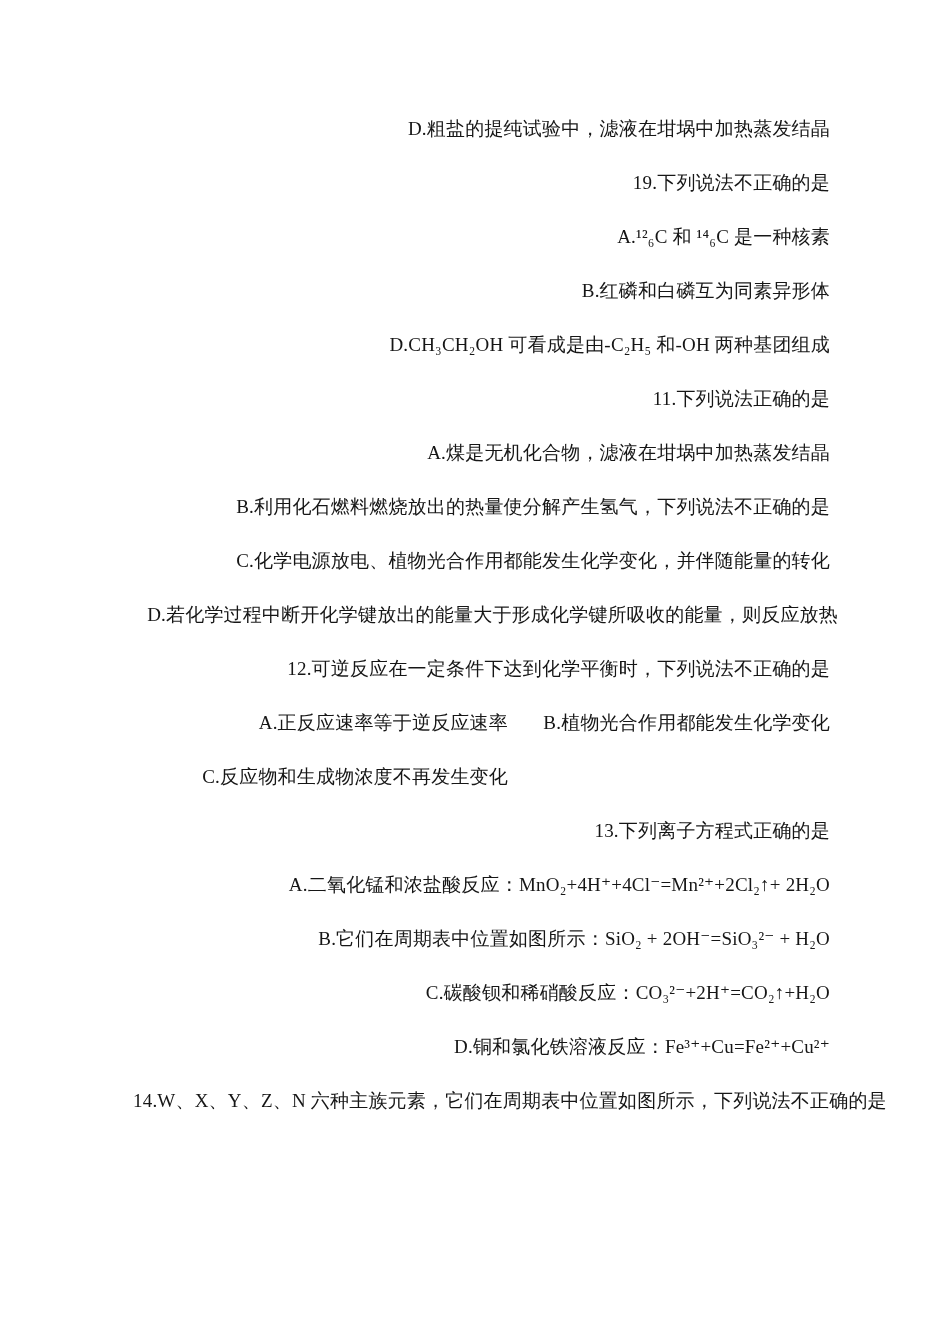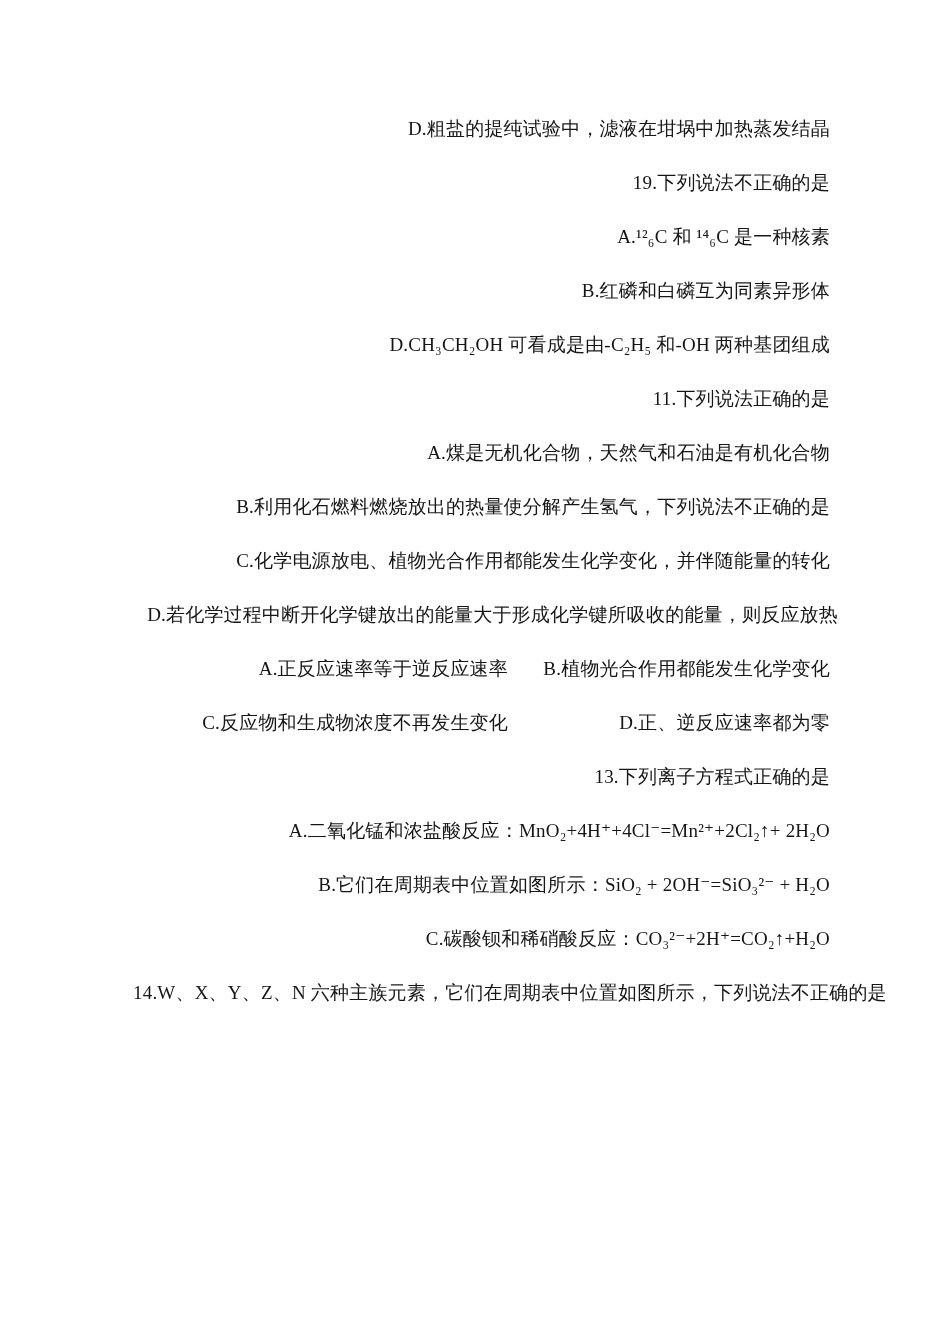--- a/index.html
+++ b/index.html
@@ -48,34 +48,35 @@
 <div class="doc-page" style="background: rgb(255, 255, 255); color: rgb(22, 22, 22);">
 
   <p class="line"><span class="opt-label">D.</span><span>粗盐的提纯试验中，滤液在坩埚中加热蒸发结晶</span></p>
 
   <p class="line"><span>19.</span><span>下列说法不正确的是</span></p>
   <p class="line"><span class="opt-label">A.</span><span>¹²₆C 和 ¹⁴₆C 是一种核素</span></p>
   <p class="line"><span class="opt-label">B.</span><span>红磷和白磷互为同素异形体</span></p>
   <p class="line"><span class="opt-label">D.</span><span>CH₃CH₂OH 可看成是由-C₂H₅ 和-OH 两种基团组成</span></p>
 
   <p class="line"><span>11.</span><span>下列说法正确的是</span></p>
-  <p class="line"><span class="opt-label">A.</span><span>煤是无机化合物，天然气和石油是有机化合物</span></p>
+  <p class="line"><span class="opt-label">A.</span><span>煤是无机化合物，滤液在坩埚中加热蒸发结晶</span></p>
   <p class="line"><span class="opt-label">B.</span><span>利用化石燃料燃烧放出的热量使分解产生氢气，下列说法不正确的是</span></p>
   <p class="line"><span class="opt-label">C.</span><span>化学电源放电、植物光合作用都能发生化学变化，并伴随能量的转化</span></p>
   <p class="line"><span class="opt-label">D.</span><span>若化学过程中断开化学键放出的能量大于形成化学键所吸收的能量，则反应放热</span></p>
 
+  <p class="line"><span>12.</span><span>可逆反应在一定条件下达到化学平衡时，下列说法不正确的是</span></p>
   <p class="line two-col">
     <span class="col-a"><span class="opt-label">A.</span><span>正反应速率等于逆反应速率</span></span>
     <span class="col-b"><span class="opt-label">B.</span><span>植物光合作用都能发生化学变化</span></span>
   </p>
   <p class="line two-col">
     <span class="col-a"><span class="opt-label">C.</span><span>反应物和生成物浓度不再发生变化</span></span>
-    <span class="col-b"><span class="opt-label">D.</span><span>正、逆反应速率都为零</span></span>
   </p>
 
   <p class="line"><span>13.</span><span>下列离子方程式正确的是</span></p>
   <p class="line"><span class="opt-label">A.</span><span>二氧化锰和浓盐酸反应：MnO₂+4H⁺+4Cl⁻=Mn²⁺+2Cl₂↑+ 2H₂O</span></p>
   <p class="line"><span class="opt-label">B.</span><span>它们在周期表中位置如图所示：SiO₂ + 2OH⁻=SiO₃²⁻ + H₂O</span></p>
   <p class="line"><span class="opt-label">C.</span><span>碳酸钡和稀硝酸反应：CO₃²⁻+2H⁺=CO₂↑+H₂O</span></p>
+  <p class="line"><span class="opt-label">D.</span><span>铜和氯化铁溶液反应：Fe³⁺+Cu=Fe²⁺+Cu²⁺</span></p>
 
   <p class="line"><span>14.</span><span>W、X、Y、Z、N 六种主族元素，它们在周期表中位置如图所示，下列说法不正确的是</span></p>
 
 </div>
 
 </body></html>

